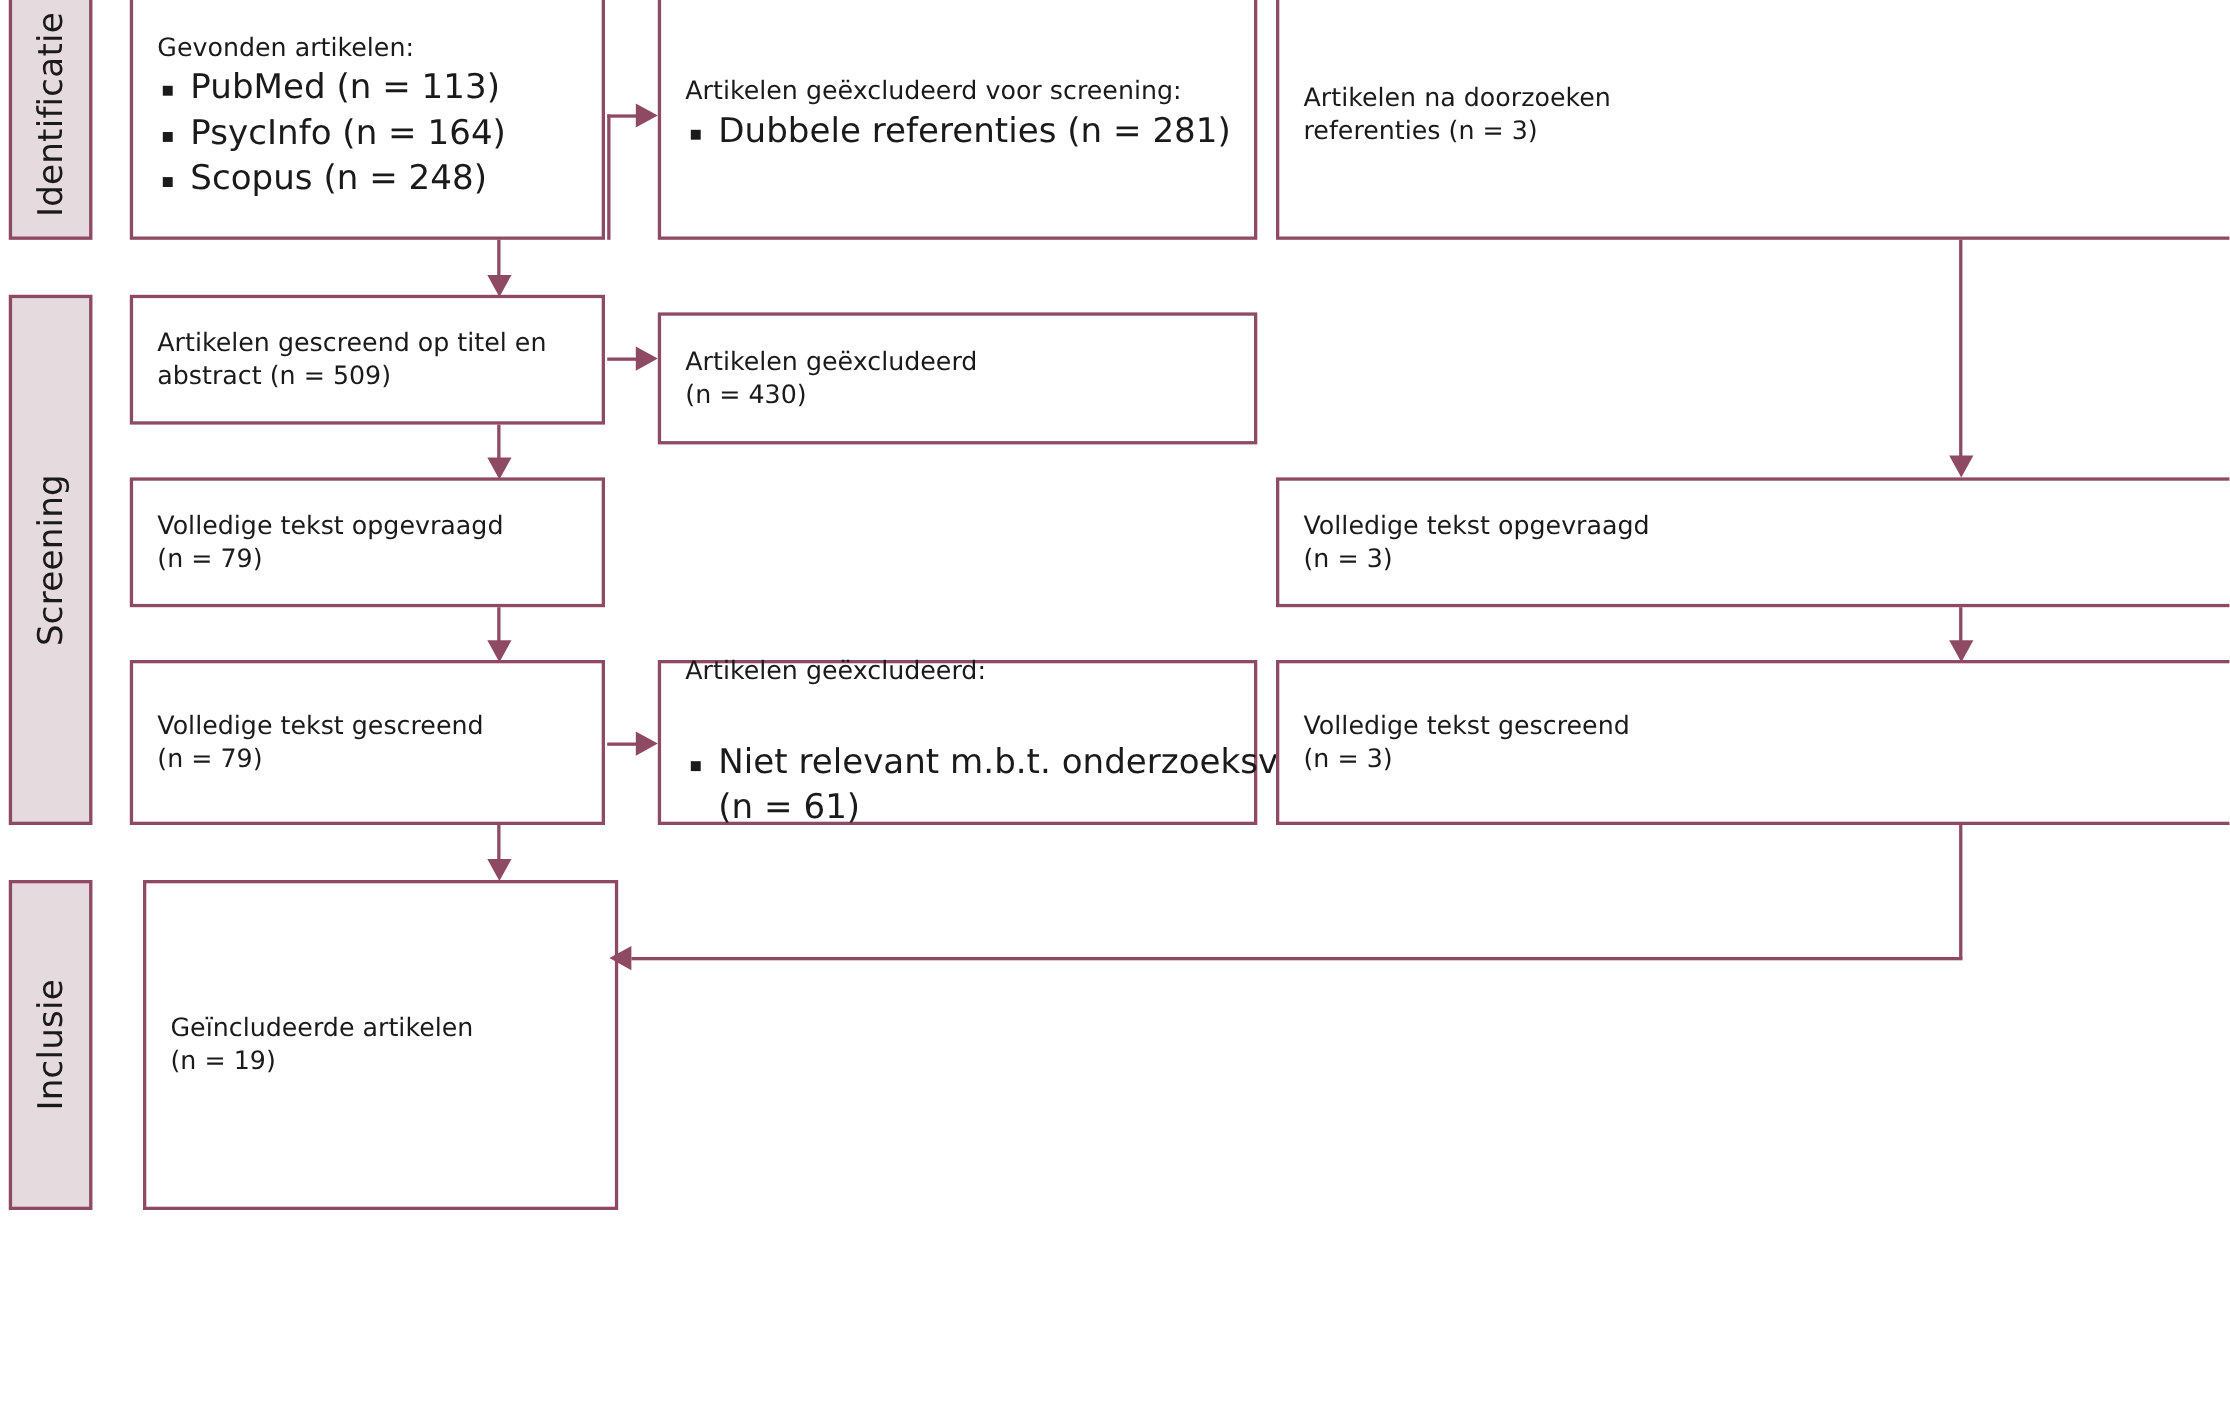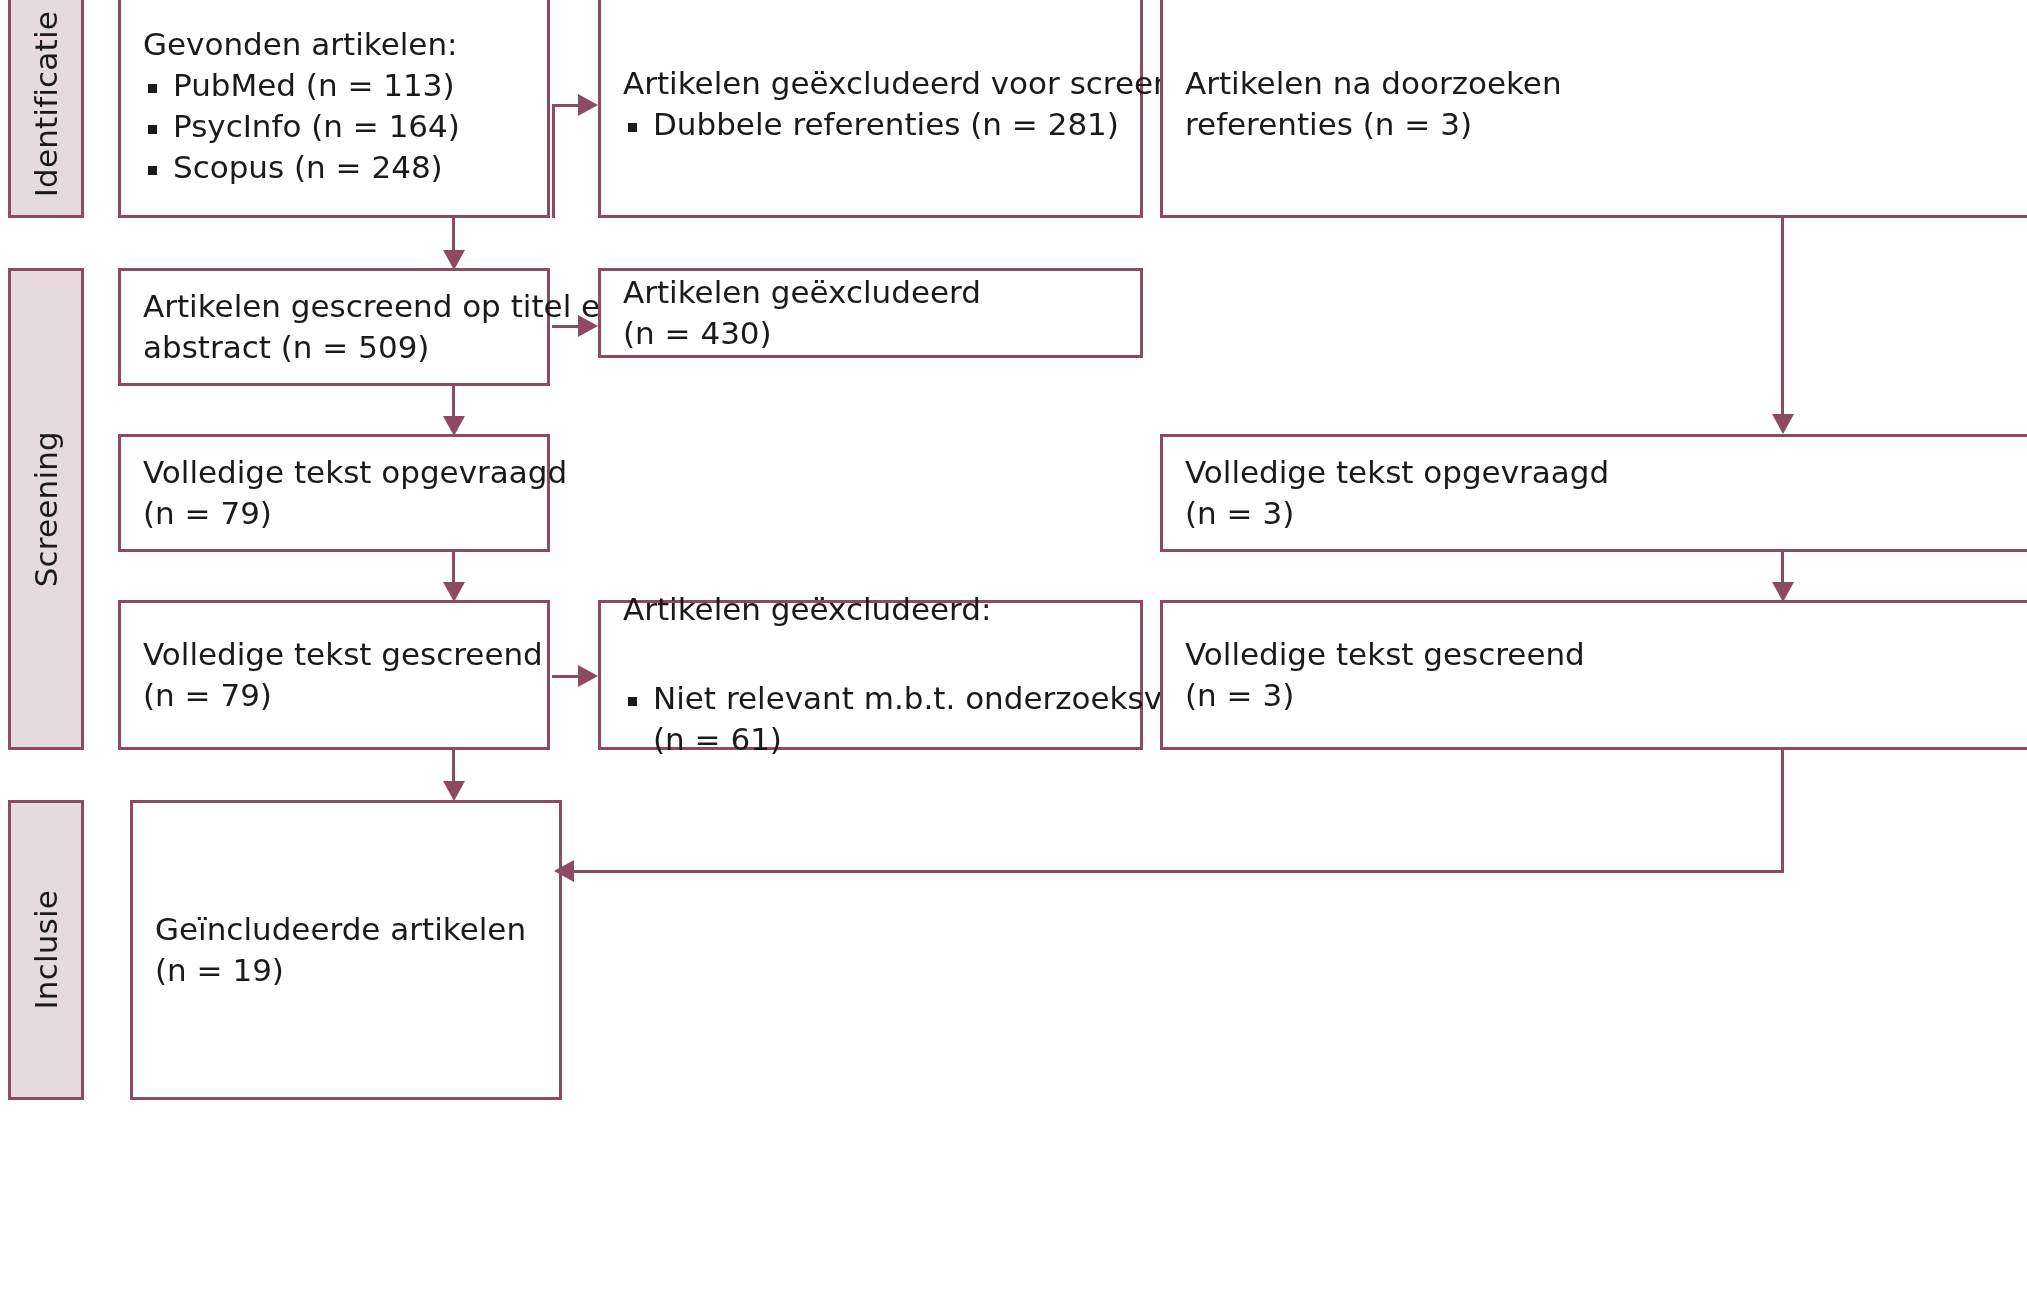--- a/index.html
+++ b/index.html
@@ -43,21 +43,21 @@
     position: absolute;
     background: #ffffff;
     border: 3px solid #8f4a63;
     box-sizing: border-box;
     padding: 14px 22px;
     display: flex;
     flex-direction: column;
     justify-content: center;
   }
   .box-line {
-    font-size: 31px;
+    font-size: 23px;
     line-height: 1.32;
     color: #1a1a1a;
     white-space: nowrap;
   }
   .box-list {
     list-style: none;
     margin: 0;
     padding: 0;
   }
   .box-list li {
@@ -154,21 +154,21 @@
   <div class="box" style="left:1160px; top:-10px; width:890px; height:228px;">
     <div class="box-line">Artikelen na doorzoeken</div>
     <div class="box-line">referenties (n = 3)</div>
   </div>
 
   <div class="box" style="left:118px; top:268px; width:432px; height:118px;">
     <div class="box-line">Artikelen gescreend op titel en</div>
     <div class="box-line">abstract (n = 509)</div>
   </div>
 
-  <div class="box" style="left:598px; top:268px; width:545px; height:90px;">
+  <div class="box" style="left:598px; top:284px; width:545px; height:120px;">
     <div class="box-line">Artikelen geëxcludeerd</div>
     <div class="box-line">(n = 430)</div>
   </div>
 
   <div class="box" style="left:118px; top:434px; width:432px; height:118px;">
     <div class="box-line">Volledige tekst opgevraagd</div>
     <div class="box-line">(n = 79)</div>
   </div>
 
   <div class="box" style="left:1160px; top:434px; width:890px; height:118px;">

